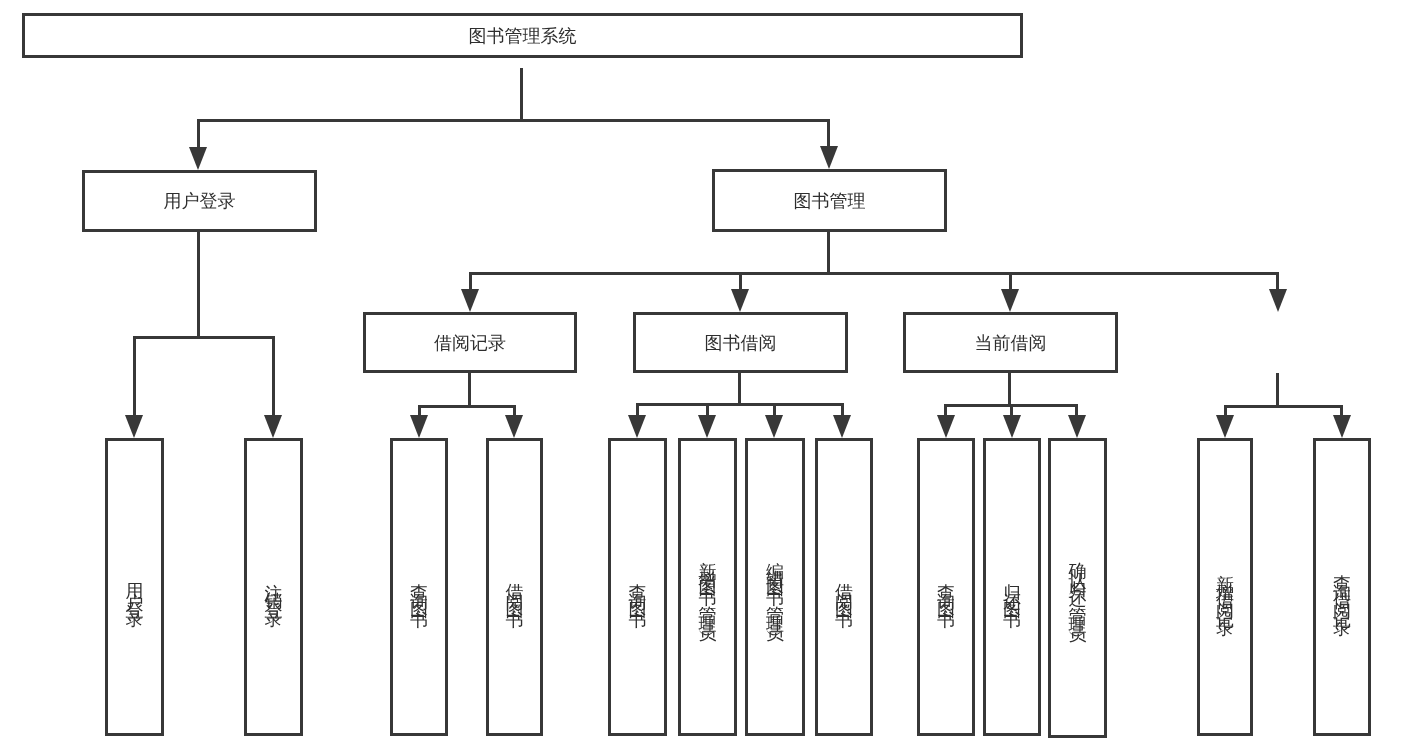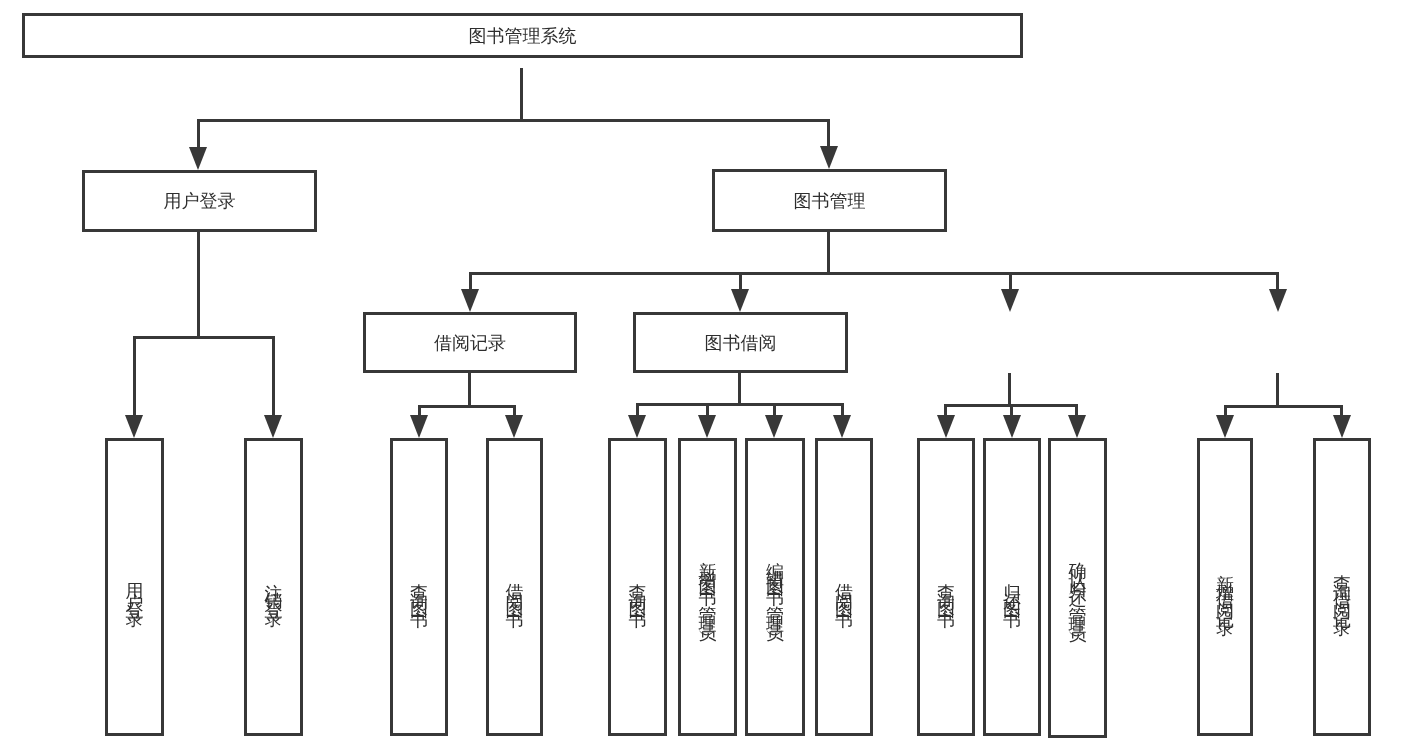--- a/index.html
+++ b/index.html
@@ -122,20 +122,23 @@
   <div class="box" style="left:712px;top:169px;width:235px;height:63px">
     <span class="lbl">图书管理</span>
   </div>
 
   <div class="box" style="left:363px;top:312px;width:214px;height:61px">
     <span class="lbl">借阅记录</span>
   </div>
   <div class="box" style="left:633px;top:312px;width:215px;height:61px">
     <span class="lbl">图书借阅</span>
   </div>
+  <div class="box" style="left:903px;top:312px;width:215px;height:61px">
+    <span class="lbl">当前借阅</span>
+  </div>
 
   <div class="box" style="left:105px;top:438px;width:59px;height:298px">
     <span class="vtext">用户登录</span>
   </div>
   <div class="box" style="left:244px;top:438px;width:59px;height:298px">
     <span class="vtext">注销登录</span>
   </div>
 
   <div class="box" style="left:390px;top:438px;width:58px;height:298px">
     <span class="vtext">查询图书</span>

